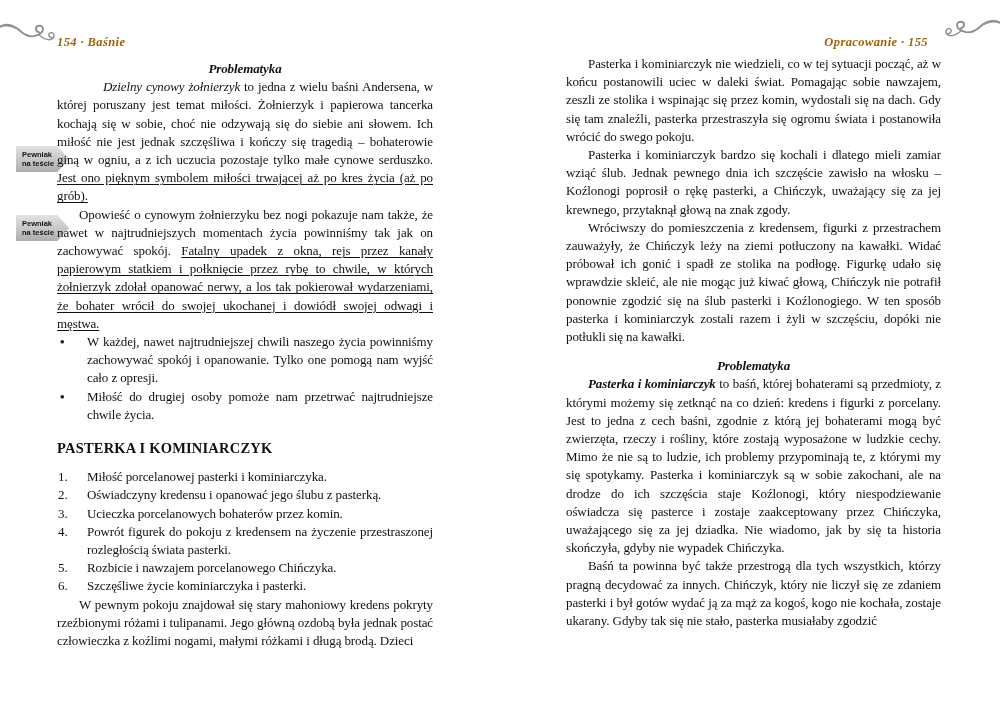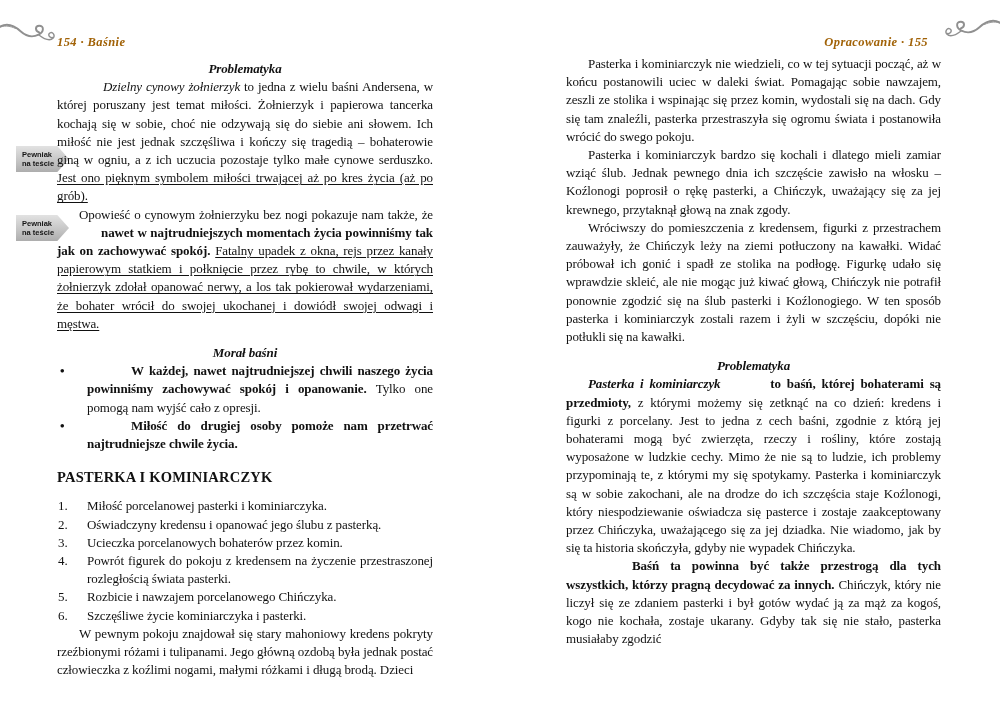--- a/index.html
+++ b/index.html
@@ -45,21 +45,21 @@
   .col-left{left:57px;top:60px;}
   .col-right{left:566px;top:55px;width:375px;}
   .col > :first-child{margin-top:0;}
 
   .para{margin:0;}
   .ind{text-indent:22px;}
   .h-italic{font-weight:bold;font-style:italic;margin:11px 0 0 0;text-align:center;}
   .h-section{font-weight:bold;font-size:14.5px;letter-spacing:.2px;margin:15px 0 11px 0;text-align:left;}
 
   .seg-normal{}
-  .seg-bold{font-weight:bold;margin-left:44px;}
+  .seg-bold{font-weight:normal;}
   .seg-italic{font-style:italic;margin-left:24px;}
   .seg-bold-italic{font-weight:bold;font-style:italic;}
   .seg-underline{text-decoration:underline;text-underline-offset:2px;text-decoration-thickness:1px;}
 
   .brow,.nrow{display:flex;margin:0;}
   .bmark{flex:0 0 30px;font-weight:bold;padding-left:3px;box-sizing:border-box;}
   .nmark{flex:0 0 30px;padding-left:1px;box-sizing:border-box;}
   .btext,.ntext{flex:1;text-align:justify;}
 </style>
 </head>
@@ -88,21 +88,20 @@
   </div>
   <div class="tag tag2">
     <span>Pewniak</span>
     <span>na teście</span>
   </div>
 
   <div class="col col-left" id="col-left">
       <div class="h-italic">Problematyka</div>
       <p class="para ind"><span class="seg-italic">Dzielny cynowy żołnierzyk</span><span class="seg-normal"> to jedna z wielu baśni Andersena, w której poruszany jest temat miłości. Żołnierzyk i papierowa tancerka kochają się w sobie, choć nie odzywają się do siebie ani słowem. Ich miłość nie jest jednak szczęśliwa i kończy się tragedią – bohaterowie giną w ogniu, a z ich uczucia pozostaje tylko małe cynowe serduszko. </span><span class="seg-underline">Jest ono pięknym symbolem miłości trwającej aż po kres życia (aż po grób).</span></p>
       <p class="para ind"><span class="seg-normal">Opowieść o cynowym żołnierzyku bez nogi pokazuje nam także, że </span><span class="seg-bold">nawet w najtrudniejszych momentach życia powinniśmy tak jak on zachowywać spokój. </span><span class="seg-underline">Fatalny upadek z okna, rejs przez kanały papierowym statkiem i połknięcie przez rybę to chwile, w których żołnierzyk zdołał opanować nerwy, a los tak pokierował wydarzeniami, że bohater wrócił do swojej ukochanej i dowiódł swojej odwagi i męstwa.</span></p>
-      <div class="h-italic">Morał baśni</div>
       <div>
         <div class="brow">
           <span class="bmark">•</span>
           <span class="btext"><span class="seg-bold">W każdej, nawet najtrudniejszej chwili naszego życia powinniśmy zachowywać spokój i opanowanie. </span><span class="seg-normal">Tylko one pomogą nam wyjść cało z opresji.</span></span>
         </div>
         <div class="brow">
           <span class="bmark">•</span>
           <span class="btext"><span class="seg-bold">Miłość do drugiej osoby pomoże nam przetrwać najtrudniejsze chwile życia.</span></span>
         </div>
       </div>

